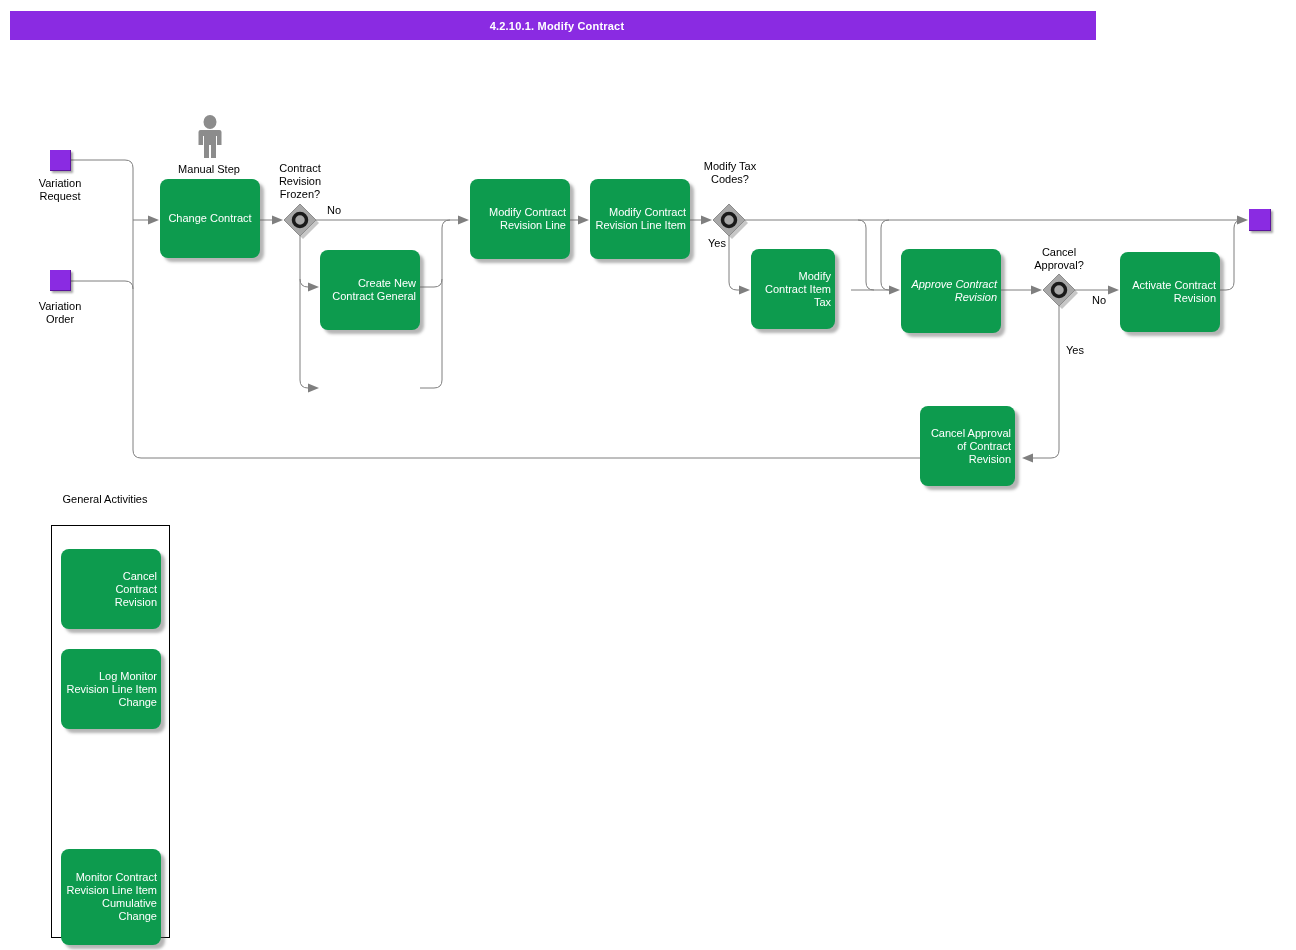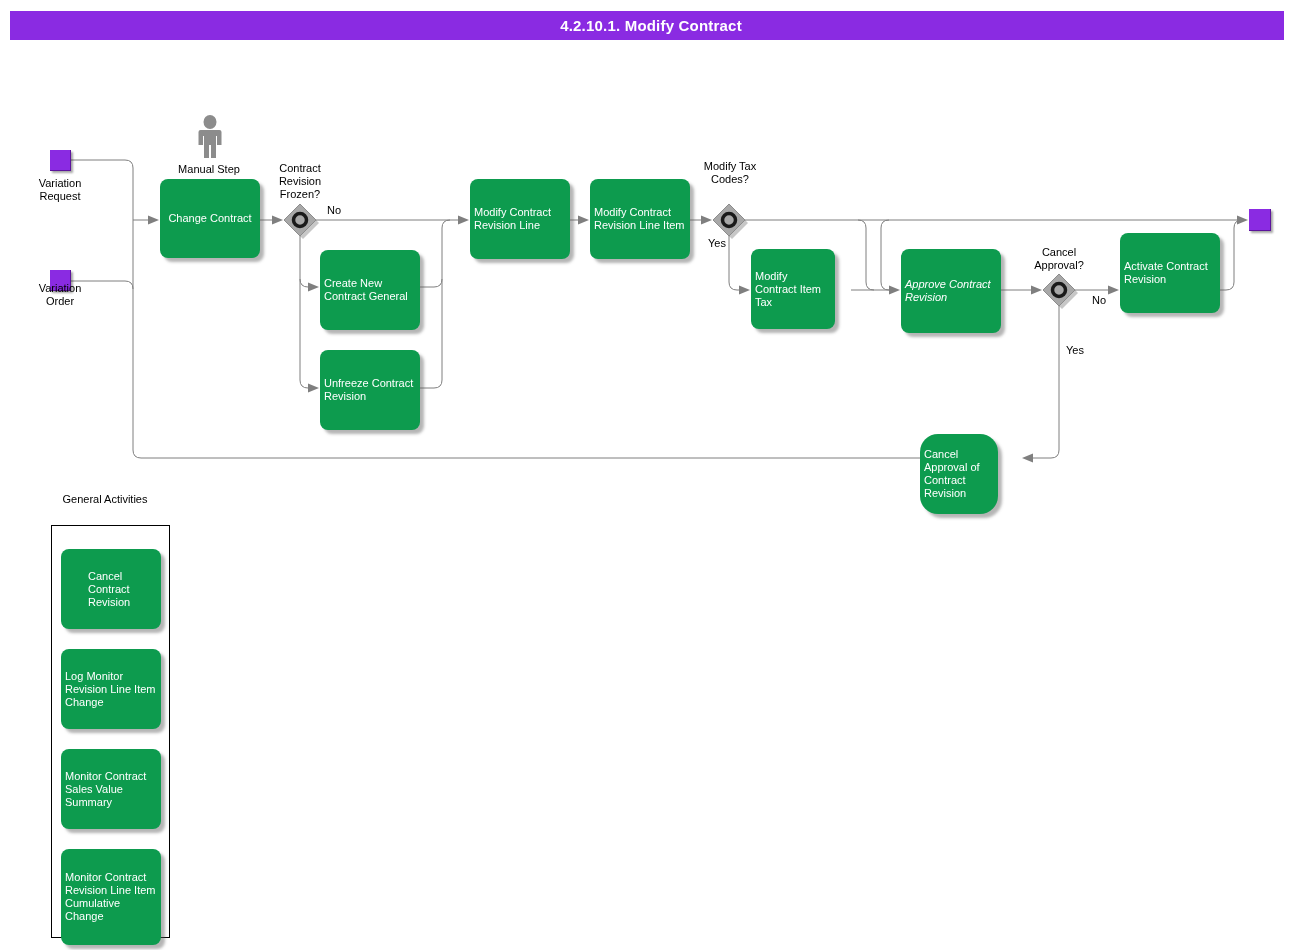--- a/index.html
+++ b/index.html
@@ -8,45 +8,45 @@
     position: relative;
     width: 1296px;
     height: 950px;
     background: #ffffff;
     font-family: "Liberation Sans", sans-serif;
     overflow: hidden;
   }
   #banner {
     position: absolute;
     left: 10px; top: 11px;
-    width: 1274px; height: 29px;
+    width: 1086px; height: 29px;
     background: var(--banner_bg);
     color: #ffffff;
-    font-size: 15px;
+    font-size: 11px;
     font-weight: bold;
     display: flex;
     align-items: center;
     justify-content: center;
     letter-spacing: .2px;
     padding-left: 8px;
   }
   #connectors {
     position: absolute;
     left: 0; top: 0;
   }
   .task {
     position: absolute;
     background: var(--task_bg);
     color: var(--task_text);
     border-radius: 8px;
     box-shadow: 4px 4px 3px rgba(90,90,90,0.45);
     display: flex;
     align-items: center;
     justify-content: center;
-    text-align: left;
+    text-align: right;
     font-size: 11px;
     line-height: 13px;
     padding: 4px;
   }
   .node {
     position: absolute;
     background: var(--node_bg);
     box-shadow: 2px 2px 2px rgba(0,0,0,0.35);
     border-right: 1px solid #5c149c;
     border-bottom: 1px solid #5c149c;
@@ -141,40 +141,38 @@
   <div class="node" style="left:1249px; top:209px; width:22px; height:22px;"></div>
 
   <div id="manual-step-icon">
     <svg width="36" height="44" viewBox="0 0 34 44">
       <ellipse cx="17" cy="7" rx="6.5" ry="7" style="fill:var(--icon_gray)"></ellipse>
       <path d="M9,15 h16 q2,0 2,2 v13 h-4.5 v-9 h-1 v22 h-5 v-13 h-2 v13 h-5 v-22 h-1 v9 H4 v-13 q0,-2 2,-2 z" transform="translate(1.5,0)" style="fill:var(--icon_gray)"></path>
     </svg>
   </div>
 
   <div class="lbl" style="left:25px;  top:177px; width:70px;">Variation Request</div>
-  <div class="lbl" style="left:25px;  top:282px; width:70px;">Variation Order</div>
+  <div class="lbl" style="left:25px;  top:300px; width:70px;">Variation Order</div>
   <div class="lbl" style="left:164px; top:163px; width:90px;">Manual Step</div>
   <div class="lbl" style="left:260px; top:162px; width:80px;">Contract Revision Frozen?</div>
   <div class="lbl" style="left:322px; top:204px; width:24px;">No</div>
   <div class="lbl" style="left:700px; top:160px; width:60px;">Modify Tax Codes?</div>
   <div class="lbl right" style="left:698px; top:237px; width:28px;">Yes</div>
   <div class="lbl" style="left:1019px; top:246px; width:80px;">Cancel Approval?</div>
   <div class="lbl" style="left:1086px; top:294px; width:26px;">No</div>
   <div class="lbl left" style="left:1066px; top:344px; width:30px;">Yes</div>
   <div class="lbl" style="left:60px; top:493px; width:90px;">General Activities</div>
 
   <div class="task" style="left:160px;  top:179px; width:100px; height:79px;">Change Contract</div>
   <div class="task" style="left:320px;  top:250px; width:100px; height:80px;">Create New Contract General</div>
-  <div class="task" style="left:320px;  top:350px; width:100px; height:80px;">Unfreeze Contract Revision</div>
   <div class="task" style="left:470px;  top:179px; width:100px; height:80px;">Modify Contract Revision Line</div>
   <div class="task" style="left:590px;  top:179px; width:100px; height:80px;">Modify Contract Revision Line Item</div>
   <div class="task" style="left:751px;  top:249px; width:84px; height:80px;">Modify Contract Item Tax</div>
   <div class="task" style="left:901px;  top:249px; width:100px; height:84px;font-style:italic;">Approve Contract Revision</div>
-  <div class="task" style="left:1120px; top:233px; width:100px; height:80px;">Activate Contract Revision</div>
-  <div class="task" style="left:920px;  top:434px; width:78px; height:80px;border-radius:18px;">Cancel Approval of Contract Revision</div>
+  <div class="task" style="left:1120px; top:252px; width:100px; height:80px;">Activate Contract Revision</div>
+  <div class="task" style="left:920px;  top:406px; width:95px; height:80px;">Cancel Approval of Contract Revision</div>
 
   <div id="ga-panel"></div>
   <div class="task" style="left:61px; top:549px; width:100px; height:80px;padding-left:27px;">Cancel Contract Revision</div>
   <div class="task" style="left:61px; top:649px; width:100px; height:80px;">Log Monitor Revision Line Item Change</div>
-  <div class="task" style="left:61px; top:749px; width:100px; height:80px;">Monitor Contract Sales Value Summary</div>
   <div class="task" style="left:61px; top:849px; width:100px; height:96px;">Monitor Contract Revision Line Item Cumulative Change</div>
 
 </div>
 
 </body></html>

